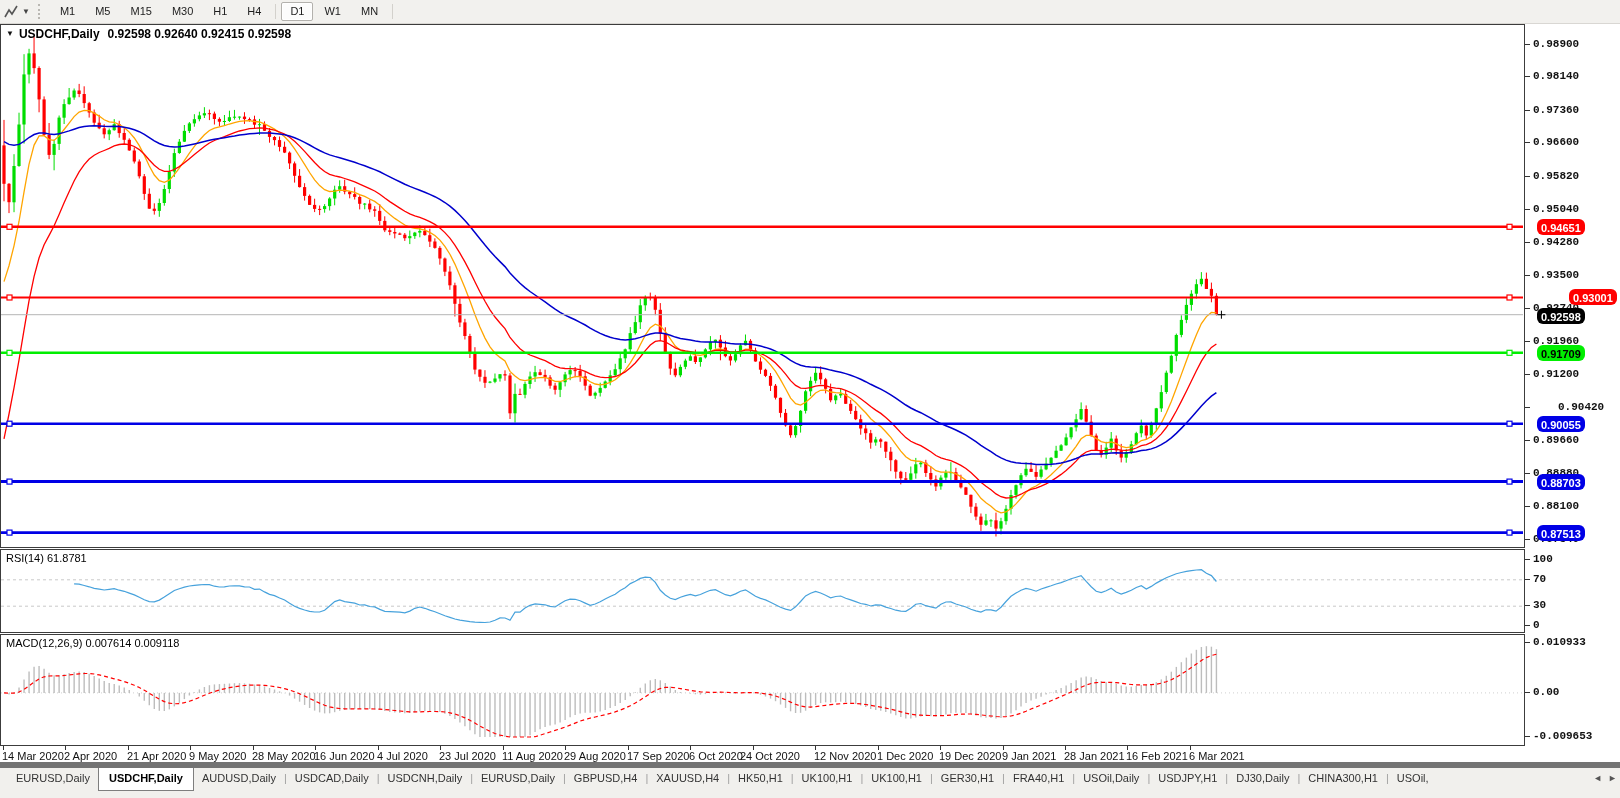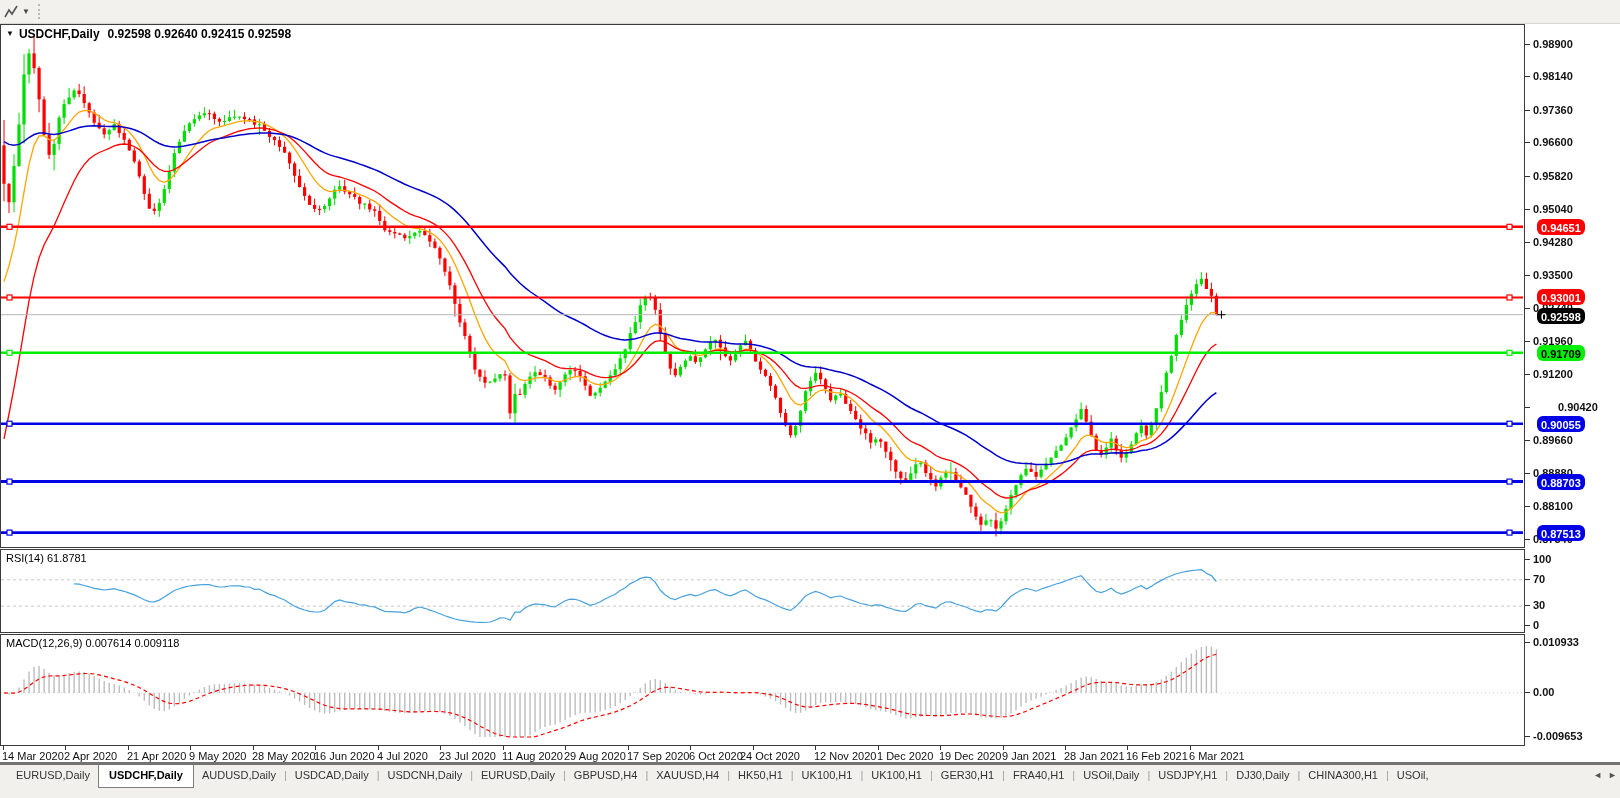--- a/index.html
+++ b/index.html
@@ -20,49 +20,62 @@
   #pane-main{top:1px;height:524px;}
   #pane-rsi{top:526px;height:84px;}
   #pane-macd{top:611px;height:112px;}
   .pane svg{position:absolute;top:0;left:0;display:block;}
   .pane-label{position:absolute;top:2px;left:5px;font-size:11px;color:#000;z-index:5;white-space:nowrap;}
   #main-title{font-size:12px;font-weight:700;color:#000;}
   #main-title .tri{font-size:8px;vertical-align:2px;margin-right:5px;color:#111;}
   #main-title .ohlc{font-weight:700;margin-left:8px;}
   
   #axis{position:absolute;top:0;left:1525px;width:95px;height:723px;background:#fff;}
-  .ytick{position:absolute;left:8px;font-size:11px;font-weight:700;color:#111;white-space:nowrap;}
+  .ytick{position:absolute;left:8px;font-size:11px;font-weight:700;color:#111;white-space:nowrap;font-family:Liberation Mono, monospace;}
   .ytickmark{position:absolute;left:0;width:5px;height:1px;background:#333;}
   .plabel{position:absolute;left:12px;font-size:11px;font-weight:700;padding:3px 4px 1px 4px;
     line-height:12px;white-space:nowrap;z-index:6;border-radius:6px;}
   
   #dates{position:absolute;top:723px;left:0;width:1525px;height:16px;background:#fff;}
   .dtick{position:absolute;top:0;width:1px;height:4px;background:#333;}
   .dlabel{position:absolute;top:4px;font-size:11px;color:#111;white-space:nowrap;}
   
   .tabbar{position:absolute;top:762px;left:0;width:1620px;height:36px;background:#f1f0ed;
-    border-top:3px solid #737373;display:flex;align-items:flex-start;padding-left:8px;box-sizing:border-box;}
+    border-top:6px solid #737373;display:flex;align-items:flex-start;padding-left:8px;box-sizing:border-box;}
   .tab{font-size:11px;color:#333;padding:4px 8px 5px;cursor:default;white-space:nowrap;}
   .tab.active{background:#fff;border:1px solid #7e7e7e;border-top:none;font-weight:700;color:#000;
     padding:4px 10px 6px;margin-top:0;}
   .tabsep{color:#a0a0a0;font-size:11px;padding-top:4px;}
   .tab-arrows{position:absolute;right:3px;top:5px;display:flex;gap:6px;}
   .tab-arrow{font-size:9px;color:#555;cursor:default;}
 </style>
 </head>
 <body>
 
 <div class="toolbar">
   <span class="tool-icon">
     <svg width="15" height="14" viewBox="0 0 15 14">
       <path d="M1 12 L5 5 L8 9 L13 1" stroke="#555" stroke-width="1.6" fill="none"></path>
     </svg>
     <span class="dd">▼</span>
   </span>
   <span class="grip"></span>
+  <span id="tf-buttons" style="display:flex;align-items:center">
+      <span class="tfbtn">M1</span>
+      <span class="tfbtn">M5</span>
+      <span class="tfbtn">M15</span>
+      <span class="tfbtn">M30</span>
+      <span class="tfbtn">H1</span>
+      <span class="tfbtn">H4</span>
+      <span class="vsep"></span>
+      <span class="tfbtn active">D1</span>
+      <span class="tfbtn">W1</span>
+      <span class="tfbtn">MN</span>
+      <span class="vsep"></span>
+    </span>
 </div>
 
 <div class="chart-area">
 
   <div class="pane" id="pane-main">
     <svg id="svg-main" width="1522" height="521">
         <g>
           <line x1="3" x2="3" y1="94.9" y2="176.3" stroke="#ff0000" stroke-width="1"></line>
           <rect x="1.4" y="120.4" width="3.2" height="38.4" fill="#ff0000"></rect>
           <line x1="8.01" x2="8.01" y1="158.1" y2="188.1" stroke="#ff0000" stroke-width="1"></line>
@@ -875,21 +888,21 @@
       <div class="ytick" style="top: 378px; margin-left: 25px;">0.90420</div>
       <div class="ytickmark" style="top: 417px;"></div>
       <div class="ytick" style="top: 411px;">0.89660</div>
       <div class="ytickmark" style="top: 450px;"></div>
       <div class="ytick" style="top: 444px; text-align: right;">0.88880</div>
       <div class="ytickmark" style="top: 483px;"></div>
       <div class="ytick" style="top: 477px;">0.88100</div>
       <div class="ytickmark" style="top: 516px;"></div>
       <div class="ytick" style="top: 510px;">0.87340</div>
       <div class="plabel" style="background: rgb(255, 0, 0); color: rgb(255, 255, 255); top: 196px;">0.94651</div>
-      <div class="plabel" style="background: rgb(255, 0, 0); color: rgb(255, 255, 255); top: 266px;">0.93001</div>
+      <div class="plabel" style="background: rgb(255, 0, 0); color: rgb(255, 255, 255); top: 266px; margin-left: 32px;">0.93001</div>
       <div class="plabel" style="background: rgb(0, 238, 0); color: rgb(0, 0, 0); top: 322px;">0.91709</div>
       <div class="plabel" style="background: rgb(0, 0, 230); color: rgb(255, 255, 255); top: 393px;">0.90055</div>
       <div class="plabel" style="background: rgb(0, 0, 230); color: rgb(255, 255, 255); top: 451px;">0.88703</div>
       <div class="plabel" style="background: rgb(0, 0, 230); color: rgb(255, 255, 255); top: 502px;">0.87513</div>
       <div class="plabel" style="background: rgb(0, 0, 0); color: rgb(255, 255, 255); top: 285px;">0.92598</div>
       <div class="ytick" style="top: 530px;">100</div>
       <div class="ytickmark" style="top: 536px;"></div>
       <div class="ytick" style="top: 550px;">70</div>
       <div class="ytickmark" style="top: 556px;"></div>
       <div class="ytick" style="top: 576px;">30</div>

